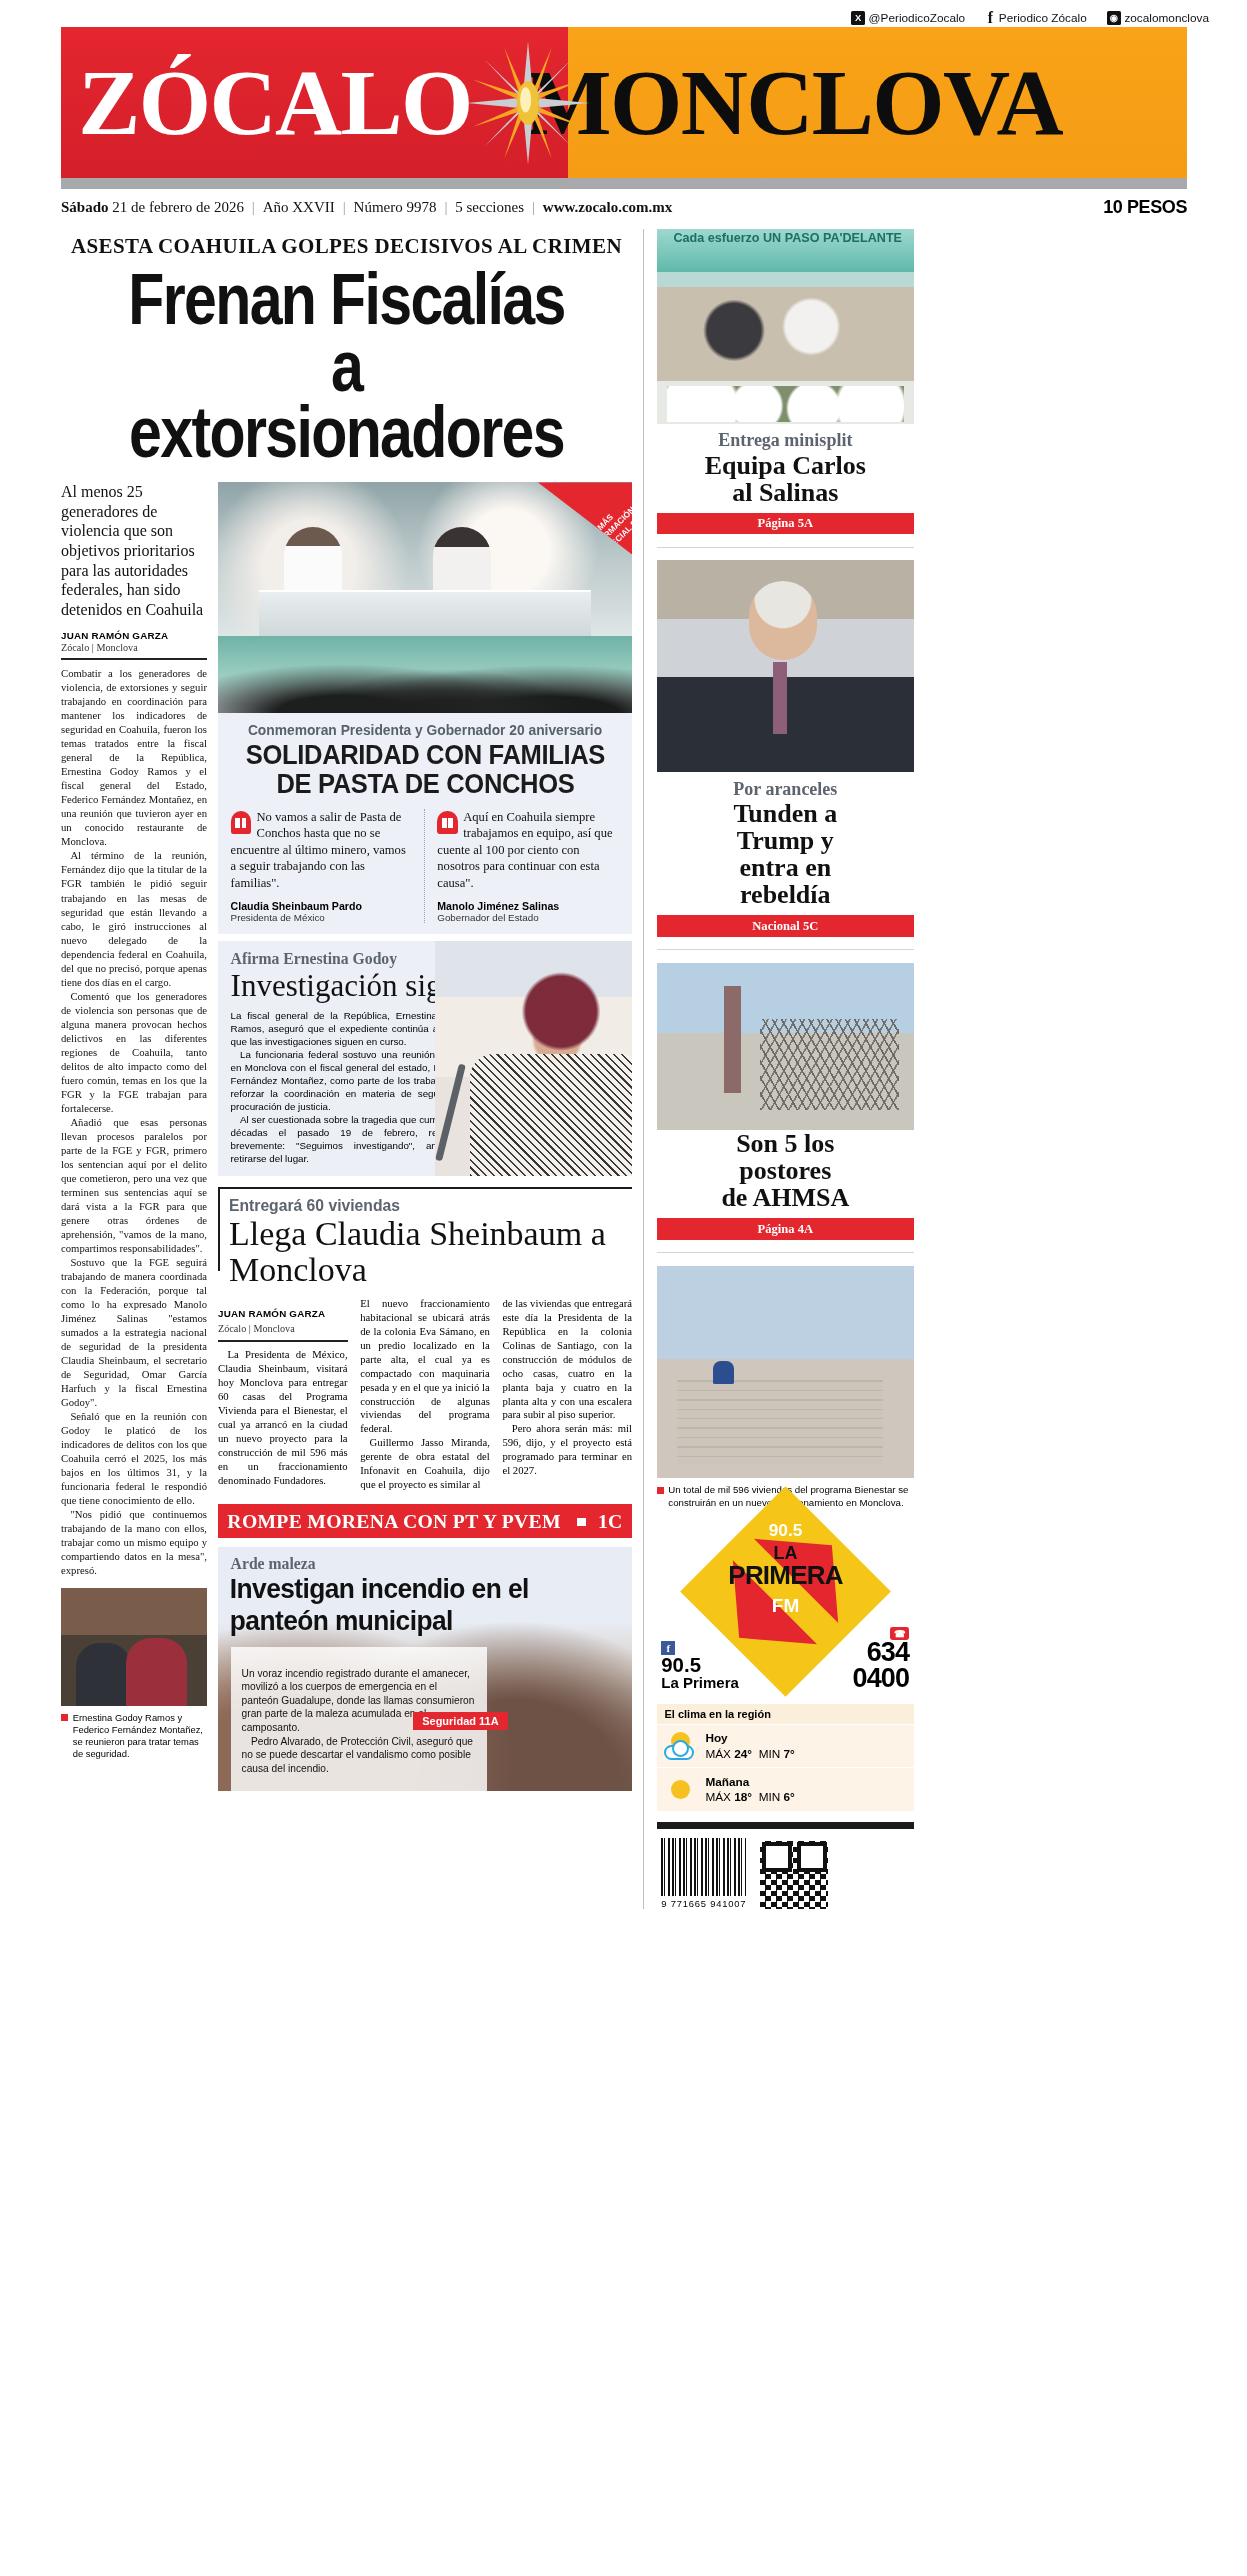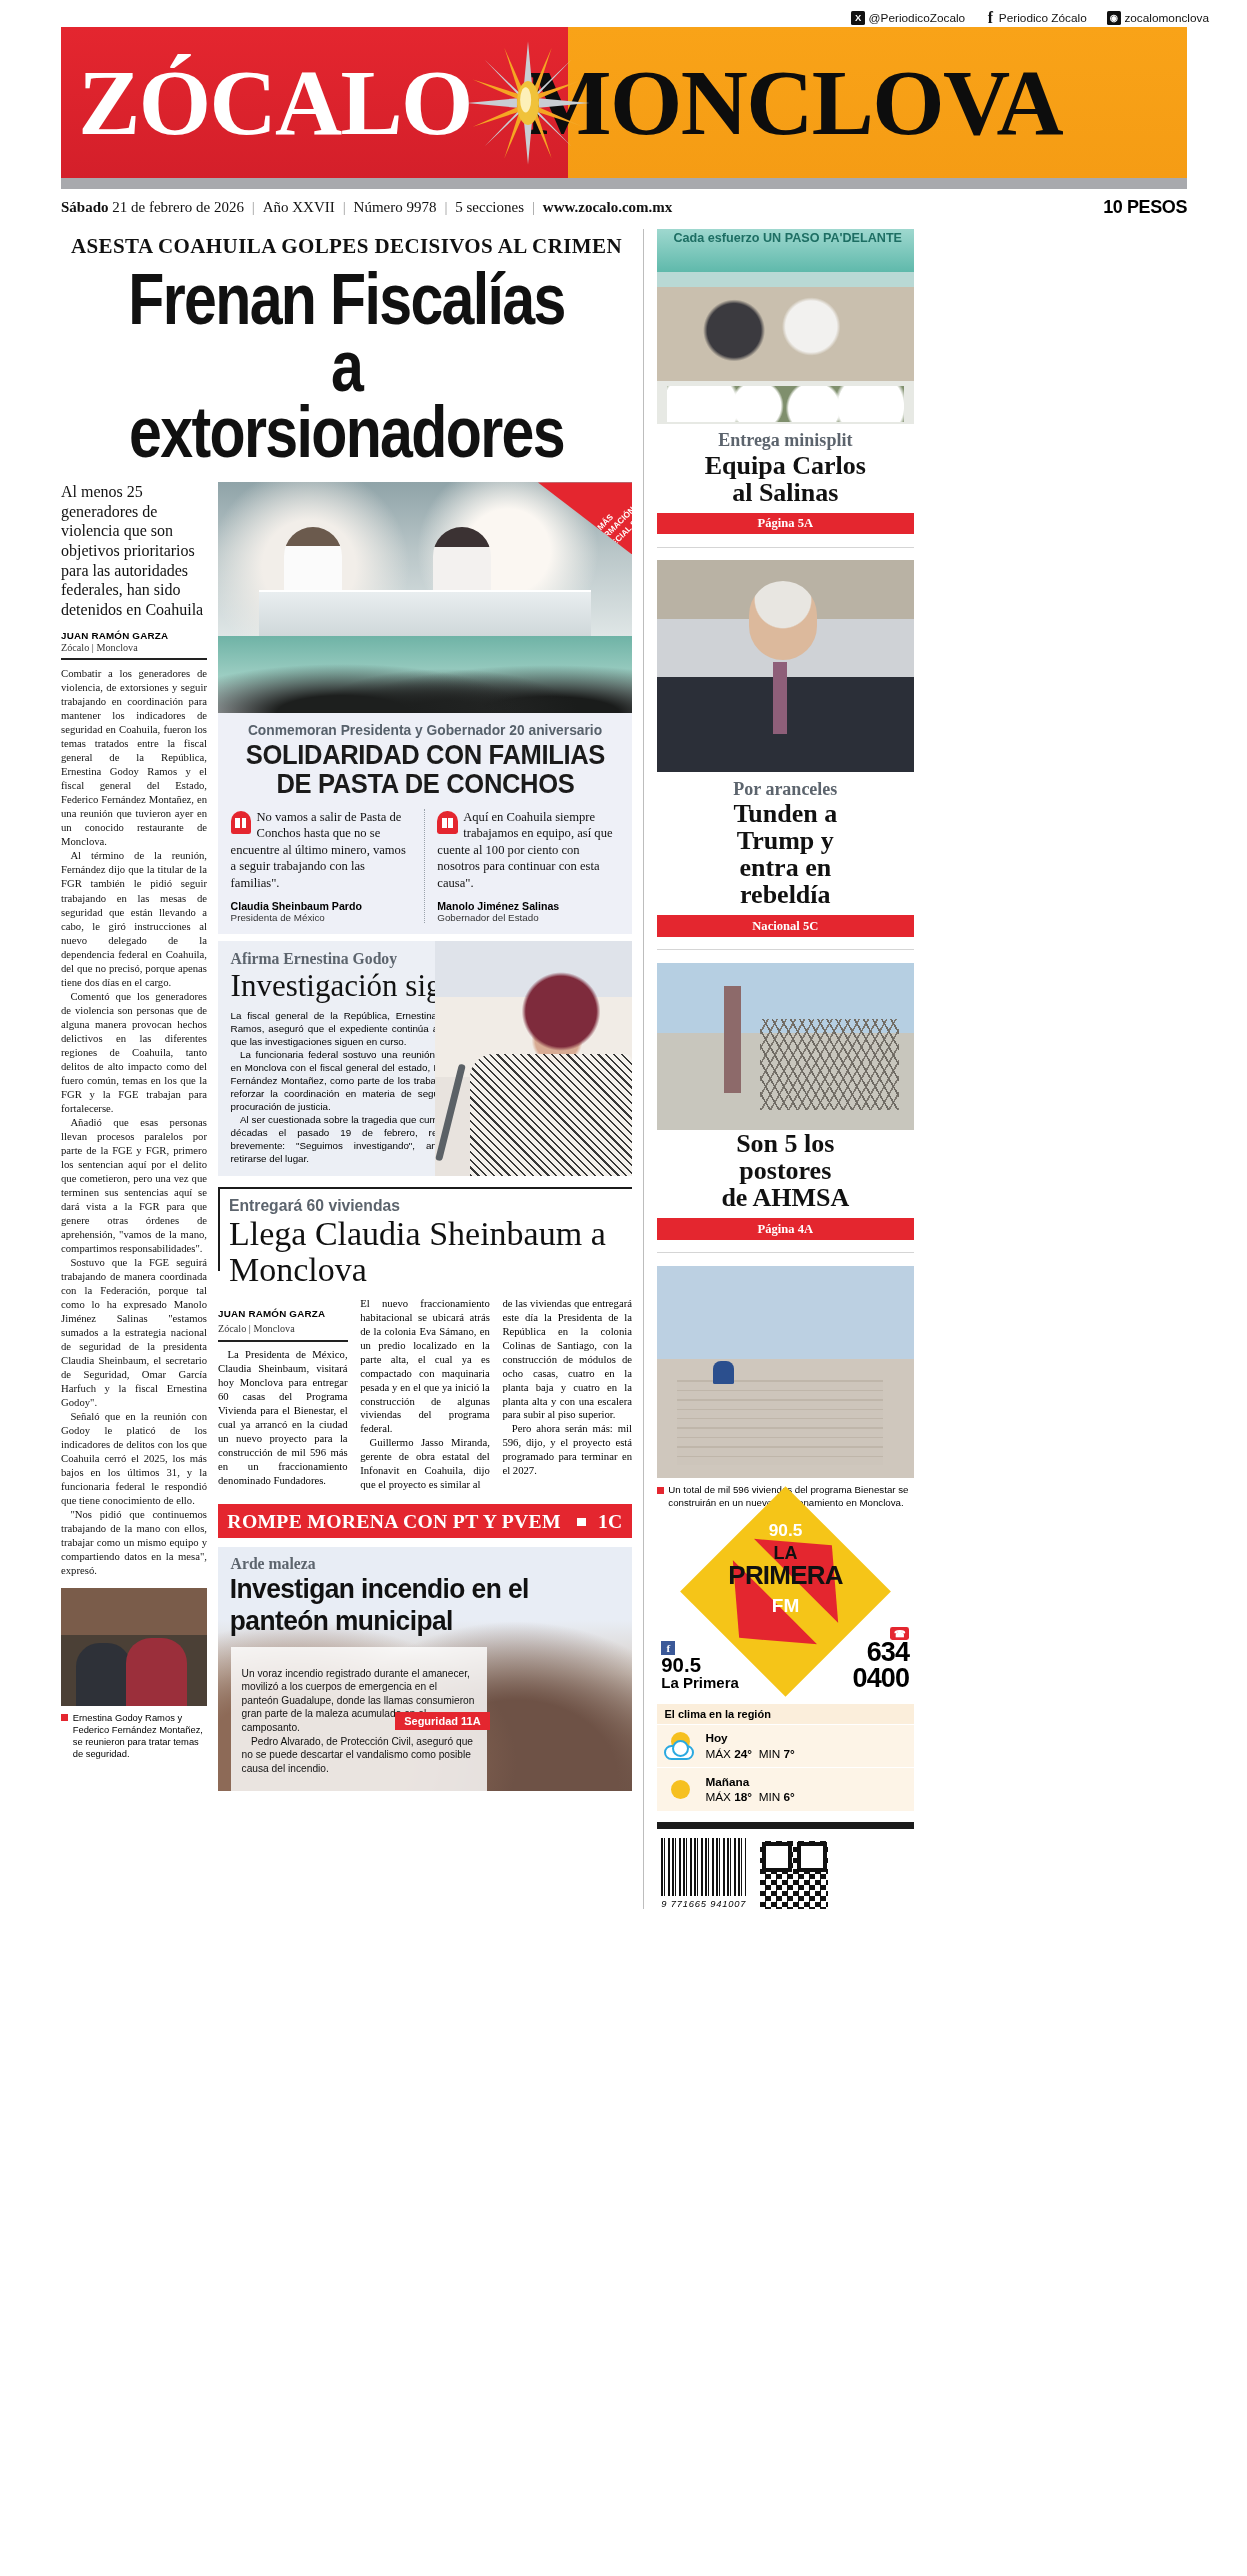--- a/index.html
+++ b/index.html
@@ -218,21 +218,21 @@
   .fire-kicker { font-family:"Liberation Serif",serif; font-weight:bold; font-size:15.7px; color:#5c646d; padding: 7.9px 0 0 12.6px; }
   .fire-head { font-family:"Liberation Sans",sans-serif; font-weight:bold; font-size:28px; color:#111; padding-left:12.6px; letter-spacing:-0.6px; transform: scaleX(0.94); transform-origin: left;}
   .fire-box {
     margin: 9.4px 0 0 12.6px; width: 62%; background: rgba(255,255,255,0.82);
     padding: 20px 11px; font-family:"Liberation Sans",sans-serif;
     font-size: 10.2px; line-height: 1.33; color:#111;
   }
   .fire-box p { text-indent: 9.4px; margin:0; }
   .fire-box p:first-child { text-indent:0; }
   .seg-badge {
-    position:absolute; right: 142px; bottom: 61px; background:#e4262f; color:#fff;
+    position:absolute; right: 124px; bottom: 61px; background:#e4262f; color:#fff;
     font-family:"Liberation Sans",sans-serif; font-weight:bold; font-size:11px;
     padding: 3.1px 9.4px;
   }
 
   
   .rc-photo { width: 100%; }
   .rbox { margin-bottom: 3.1px; }
   .r-kicker { font-family:"Liberation Serif",serif; font-weight:bold; font-size:18px; color:#5c646d; text-align:center; margin-top:6.3px; }
   .r-head { font-family:"Liberation Serif",serif; font-weight:bold; font-size:26px; line-height:1.04; text-align:center; color:#111; margin-top:0.8px; }
   .r-page { background:#e4262f; color:#fff; font-family:"Liberation Serif",serif; font-weight:bold; font-size:12.6px; text-align:center; padding:3.1px 0; margin-top:7px; }
@@ -318,21 +318,21 @@
     border-radius:50%; z-index:-1;}
   .cloud { position:absolute; left:0; bottom:0; width:30px; height:15.7px; background:#fff;
     border:2.4px solid #2aa9e0; border-radius:9.4px; }
   .cloud::before{content:"";position:absolute;left:5.5px;top:-7px;width:13.4px;height:13.4px;background:#fff;border:2.4px solid #2aa9e0;border-radius:50%;}
   .w-txt { font-family:"Liberation Sans",sans-serif; }
   .w-day { font-weight:bold; font-size:11.8px; }
   .w-temps { font-size:11.8px; margin-top:1.6px; }
   .w-temps b { font-weight:bold; }
 
   .blackbar { height: 7px; background:#1b1b1b; margin-top: 11px; }
-  .codes { display:flex; align-items:flex-end; gap: 14px; margin-top: 9.4px; padding: 0 4.7px; font-style: italic;}
+  .codes { display:flex; align-items:flex-end; gap: 14px; margin-top: 9.4px; padding: 0 4.7px;}
   .barcode { flex:1; height: 58px; background:
     repeating-linear-gradient(90deg, #111 0 1.6px, #fff 1.6px 3.1px, #111 3.1px 3.9px, #fff 3.9px 7px, #111 7px 9.4px, #fff 9.4px 11px);}
   .barnum { font-family:"Liberation Sans",sans-serif; font-size:9.4px; letter-spacing:0.8px; margin-top:1.6px;}
   .qr { width: 68px; height: 68px; background:
       repeating-conic-gradient(#111 0 25%, #fff 0 50%) 0 0/11px 11px; position:relative;}
   .qr::before,.qr::after{content:"";position:absolute;width:22px;height:22px;border:4.7px solid #111;background:#fff;}
   .qr::before{left:1.6px;top:1.6px;} .qr::after{right:1.6px;top:1.6px;}
 
   
   .lb-photo { margin-top: 11px; height: 118px; position:relative;

